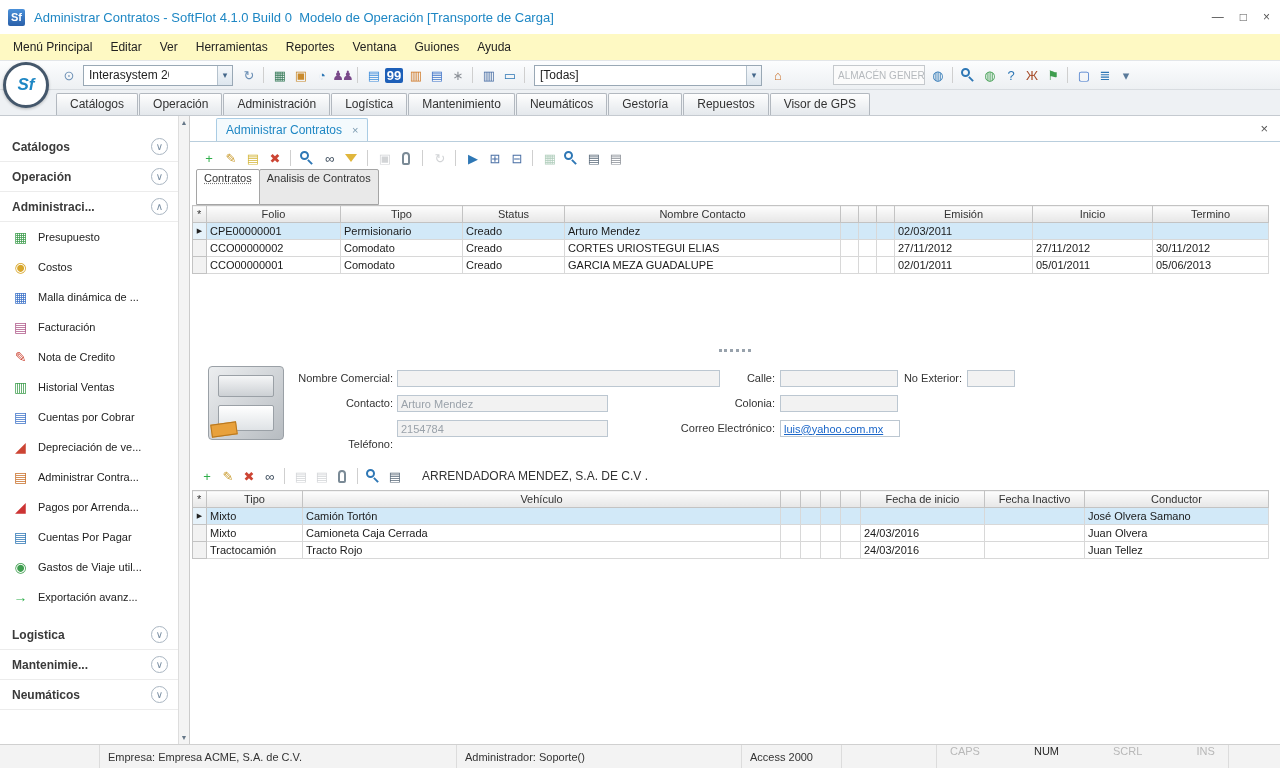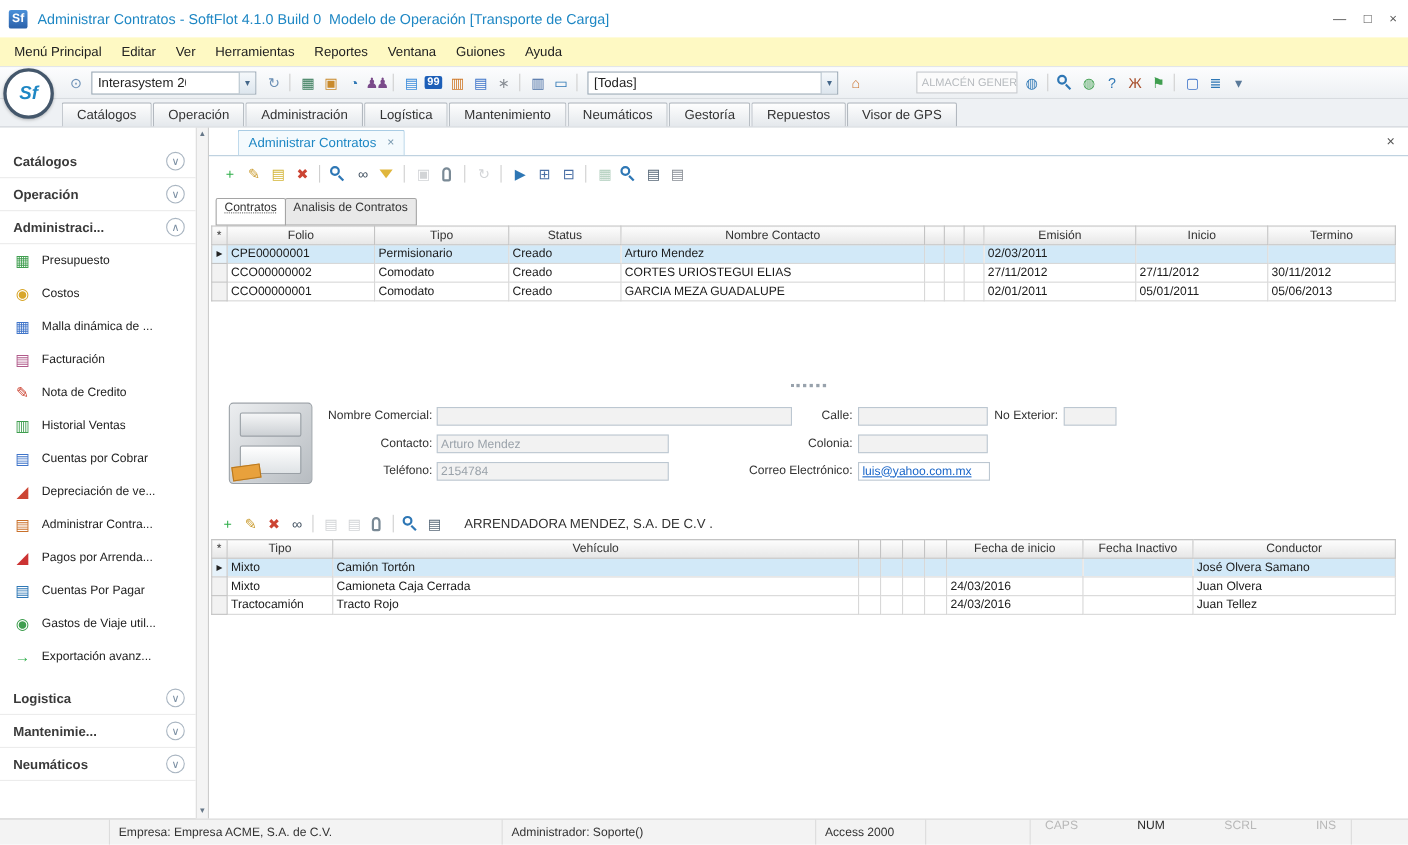--- a/index.html
+++ b/index.html
@@ -32,21 +32,21 @@
   .combo-btn { width:15px; height:100%; background:linear-gradient(#f5f8fb,#dde6ee);
     border-left:1px solid #b5c2cd; color:#44678a; font-size:9px; display:flex; align-items:center; justify-content:center; }
   .tb-input { height:20px; width:92px; border:1px solid #c5c9cd; background:#fbfbfb; color:#b5b9bd;
     font-size:10px; display:flex; align-items:center; padding:0 4px; margin-left:44px;
     white-space:nowrap; overflow:hidden; }
   .icons { display:inline-flex; align-items:center; gap:1px; }
   .ti { position:relative; width:20px; height:20px; display:inline-flex; align-items:center;
     justify-content:center; border-radius:3px; }
   .ti.dis { opacity:.38; }
   .tg { font-style:normal; font-size:13px; line-height:1; letter-spacing:-2px; }
-  .tg.badge { font-size:10px; font-weight:bold; color:#fff !important; padding:1px 2px; border-radius:2px; letter-spacing:0; }
+  .tg.badge { font-size:13px; font-weight:bold; color:#fff !important; padding:1px 2px; border-radius:2px; letter-spacing:0; }
   .tsep { width:1px; height:16px; background:#cfcfcf; margin:0 4px; }
   .mag-glass { position:absolute; width:9px; height:9px; border:2px solid #2e77b5; border-radius:50%; left:3px; top:3px; }
   .mag-handle { position:absolute; width:6px; height:2px; background:#2e77b5; transform:rotate(45deg); left:10px; top:13px; }
   .funnel-shape { width:0; height:0; border-left:6px solid transparent; border-right:6px solid transparent;
     border-top:8px solid #e0b63c; }
   .clip-shape { width:8px; height:13px; border:2px solid #7a8a96; border-radius:4px 4px 2px 2px; }
 
   
   .ribbonrow { height:26px; background:#eef1f4; border-bottom:1px solid #c5cad0; display:flex;
     align-items:flex-end; padding-left:56px; }
@@ -70,21 +70,21 @@
 
   .main { flex:1; display:flex; flex-direction:column; background:#fff; position:relative; overflow:hidden; }
   .doc-tab-row { height:26px; display:flex; align-items:flex-end; padding-left:26px; border-bottom:1px solid #b9cedd; position:relative; }
   .doc-tab { display:flex; align-items:center; gap:10px; padding:4px 9px; font-size:12px; color:#1e87c4;
     background:#f4fafd; border:1px solid #a9cce4; border-bottom:none; border-radius:2px 2px 0 0; }
   .doc-tab-close { color:#7a9ab0; font-size:11px; }
   .pane-close { position:absolute; right:12px; top:5px; color:#555; font-size:13px; }
 
   .doc-toolbar { height:32px; display:flex; align-items:center; padding-left:8px; gap:2px; }
   .sub-tabs { height:21px; display:flex; align-items:flex-end; padding-left:6px; margin-top:10px; }
-  .sub-tab { font-size:11px; padding:2px 7px 9px; border:1px solid #a5a5a5; background:#e9e9e9; color:#333;
+  .sub-tab { font-size:11px; padding:2px 7px 20px; border:1px solid #a5a5a5; background:#e9e9e9; color:#333;
     margin-right:-1px; border-radius:2px 2px 0 0; }
   .sub-tab.active { background:#fff; position:relative; z-index:2; text-decoration:underline dotted #777; }
 
   .grid { border-collapse:collapse; table-layout:fixed; width:1076px; margin-left:2px; font-size:11px; }
   .grid th { background:linear-gradient(#fdfdfd,#e6e6e6); border:1px solid #c3c3c3; font-weight:normal;
     color:#333; height:17px; padding:0 2px; overflow:hidden; white-space:nowrap; }
   .grid th.corner { text-align:left; padding-left:4px; }
   .grid td { border:1px solid #d8d8d8; height:17px; padding:0 3px; color:#1a1a1a; overflow:hidden; white-space:nowrap; }
   .grid td.rowsel { background:#f2f2f2; border-color:#c3c3c3; text-align:center; font-size:7px; color:#222; padding:0; }
   .grid tr.selected td { background:#d2e9f8; }
@@ -507,21 +507,21 @@
         <span class="flabel" style="left:97px;top:10px;width:106px">Nombre Comercial:</span>
         <span class="finput" style="left:207px;top:8px;width:323px">
             <i></i>
           </span>
 
         <span class="flabel" style="left:97px;top:35px;width:106px">Contacto:</span>
         <span class="finput" style="left:207px;top:33px;width:211px">
             <i>Arturo Mendez</i>
           </span>
 
-        <span class="flabel" style="left:97px;top:60px;width:106px">Teléfono:</span>
+        <span class="flabel" style="left:97px;top:76px;width:106px">Teléfono:</span>
         <span class="finput" style="left:207px;top:58px;width:211px">
             <i>2154784</i>
           </span>
 
         <span class="flabel" style="left:475px;top:10px;width:110px">Calle:</span>
         <span class="finput" style="left:590px;top:8px;width:118px">
             <i></i>
           </span>
 
         <span class="flabel" style="left:475px;top:35px;width:110px">Colonia:</span>

